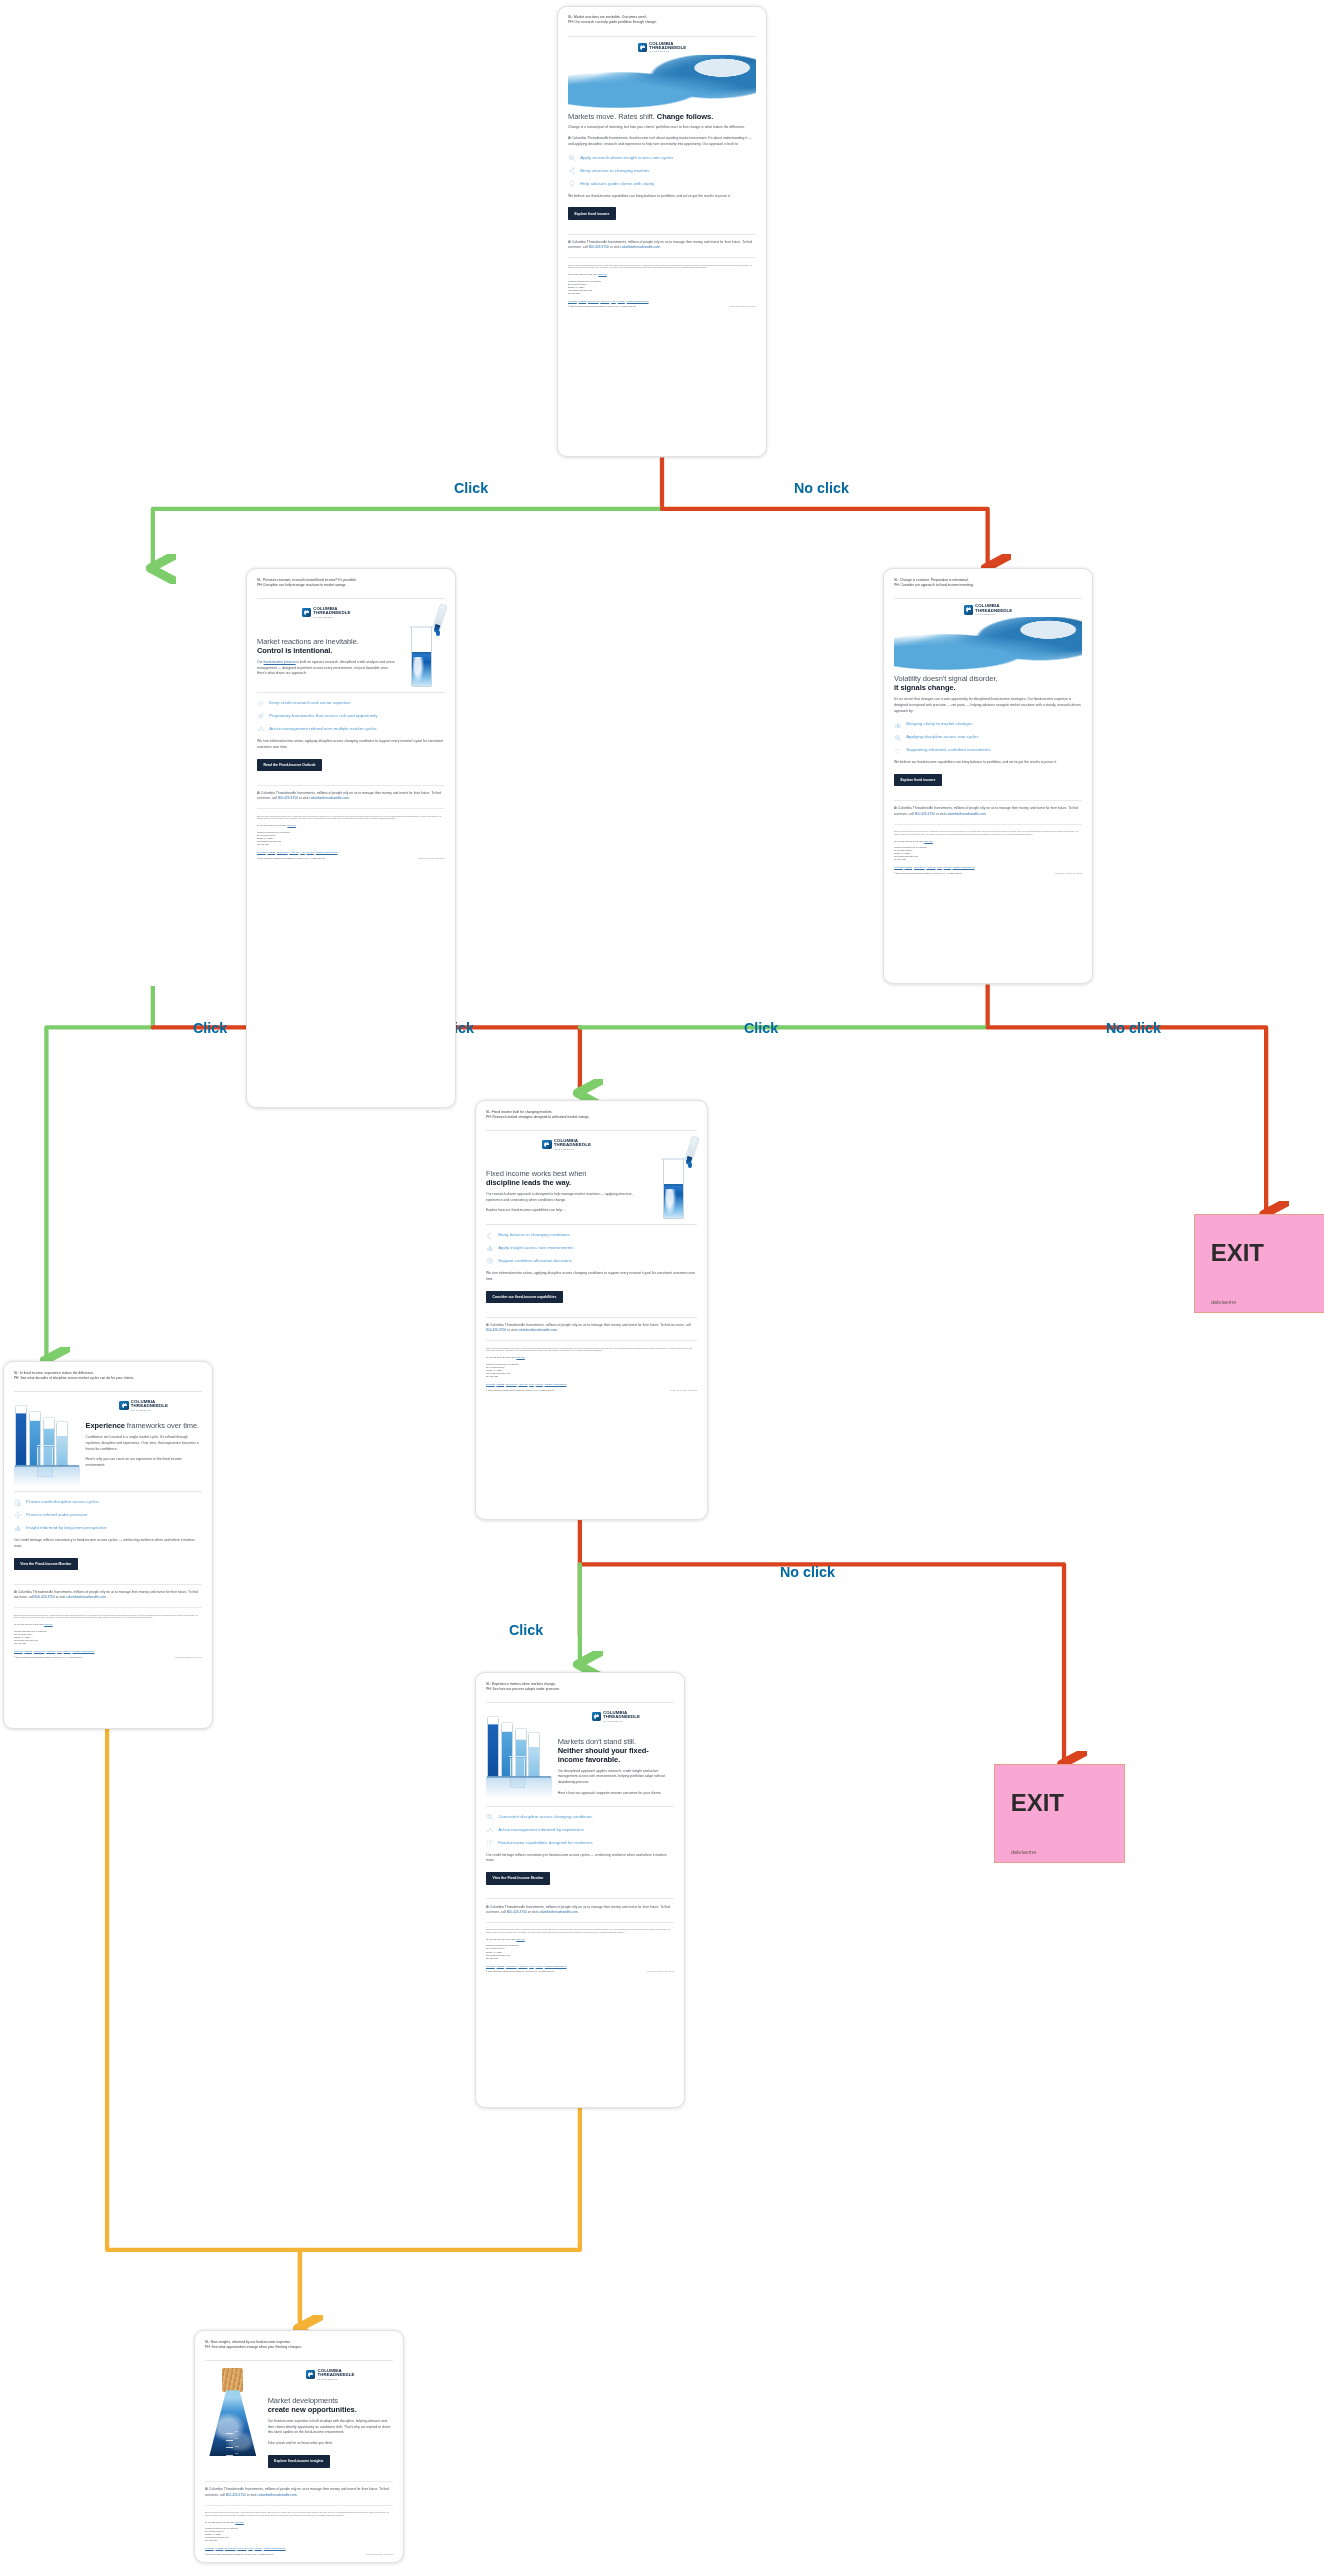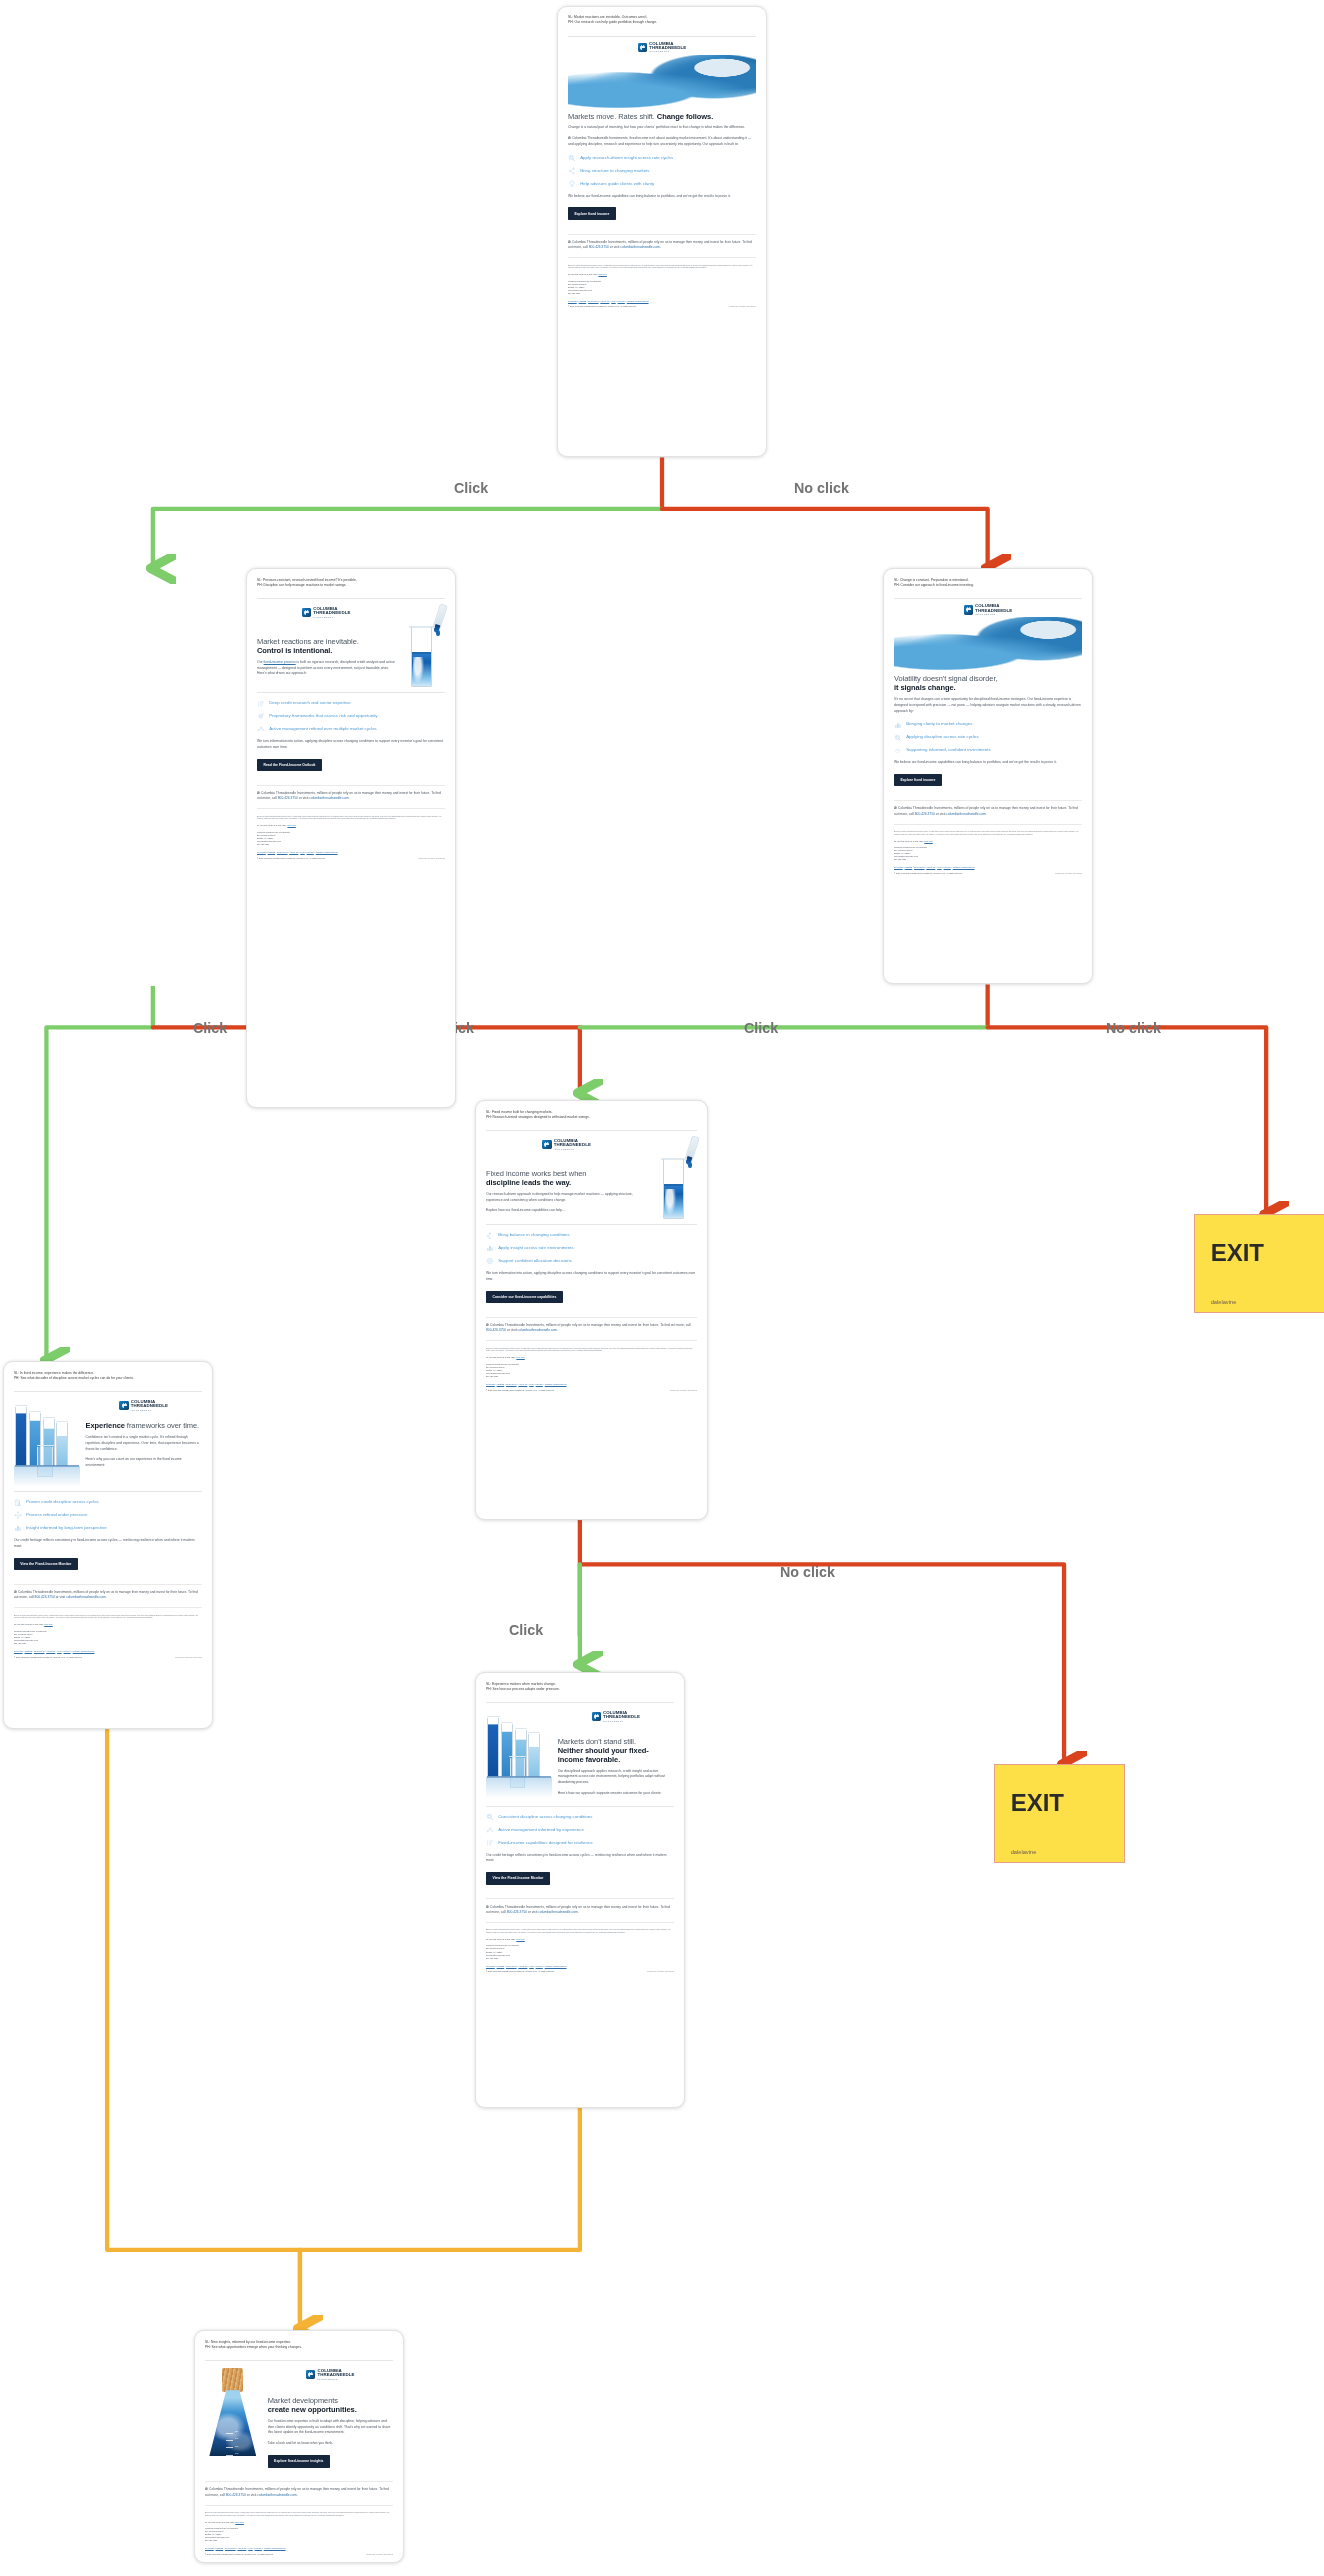--- a/index.html
+++ b/index.html
@@ -155,25 +155,25 @@
      clip-path: polygon(36% 0, 64% 0, 100% 100%, 0 100%);
   }
   .flask-body:after{ content:""; position:absolute; inset:0;
      background: radial-gradient(ellipse 60% 36% at 40% 56%, rgba(255,255,255,.5) 0 34%, transparent 62%),
                  radial-gradient(ellipse 46% 24% at 66% 78%, rgba(255,255,255,.28) 0 40%, transparent 70%); }
   .tick{ position:absolute; left:21.4px; width:6.4px; height:0.7px; background:rgba(255,255,255,.75); }
   .ticknum{ position:absolute; left:30px; font-size:2.1px; color:rgba(255,255,255,.9); }
 
   
   .flowlabel {
-    position:absolute; font-size:14.3px; font-weight:700; color:#737373;
+    position:absolute; font-size:14.3px; font-weight:700; color:#0369a1;
     white-space:nowrap;
   }
   .exit-box{
-    position:absolute; background:#fde047; border:0.7px solid #e79f8c;
+    position:absolute; background:#f9a8d4; border:0.7px solid #e79f8c;
     display:flex; align-items:flex-start; justify-content:flex-start;
     flex-direction:column;
   }
   .exit-label{
     font-size:24px; font-weight:700; color:#2b2b2b; margin:24px 0 0 15.7px;
   }
   .exit-sub{ font-size:5.7px; color:#6e5a54; margin:auto 0 7.1px 15.7px; }
 </style>
 </head>
 <body>

